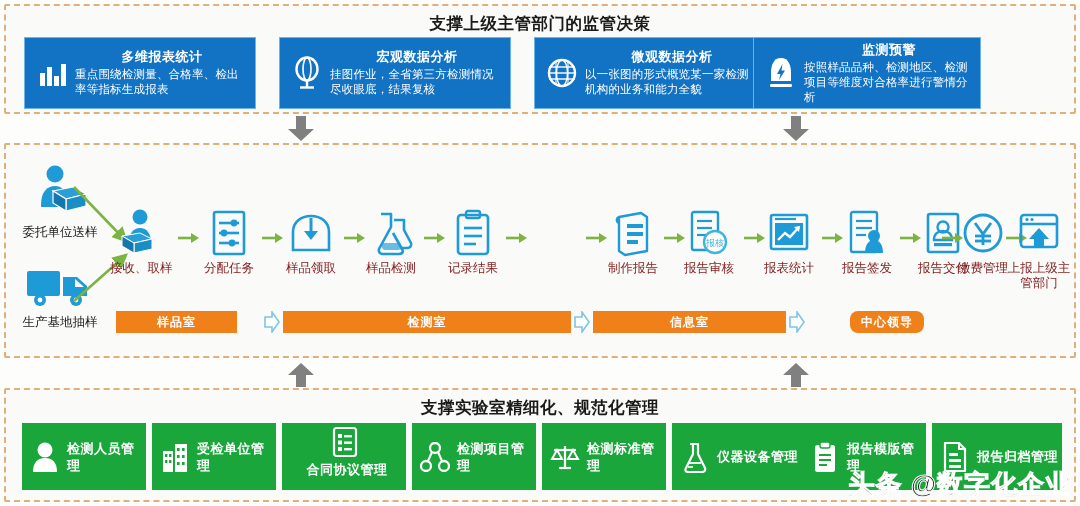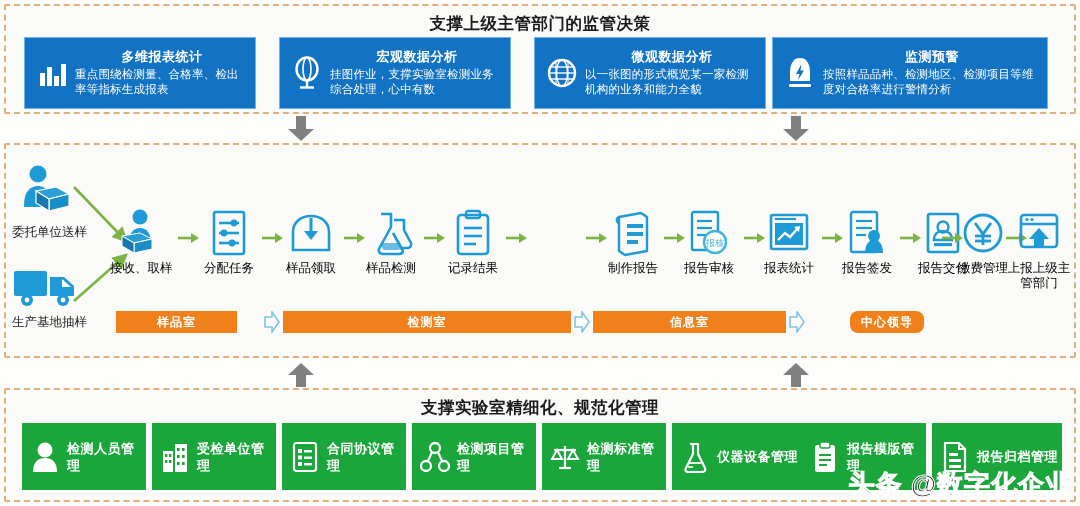--- a/index.html
+++ b/index.html
@@ -60,31 +60,31 @@
   }
   .blue-card .bc-desc{
     font-size:11.5px;line-height:15px;text-align:left;letter-spacing:.2px;
   }
 
   
   .gray-arrow{position:absolute;width:28px;height:28px;}
   .gray-arrow svg{display:block;}
 
   
-  .src-node{position:absolute;text-align:left;width:96px;}
+  .src-node{position:absolute;text-align:center;width:96px;}
   .src-node .src-label{font-size:12.5px;color:#222;margin-top:1px;white-space:nowrap;}
 
   .flow-step{
     position:absolute;
     width:62px;
     text-align:center;
   }
   .flow-step .fs-icon{height:52px;display:flex;align-items:center;justify-content:center;}
   .flow-step .fs-label{
-    font-size:12.5px;color:#000000;line-height:15px;margin-top:2px;white-space:nowrap;
+    font-size:12.5px;color:#7f1d1d;line-height:15px;margin-top:2px;white-space:nowrap;
   }
   .flow-step.two-line .fs-label{white-space:normal;}
 
   .flow-arrow{position:absolute;width:22px;height:12px;}
 
   
   .orange-bar{
     position:absolute;height:22px;
     background:#f0811a;
     color:#fff;font-size:12px;font-weight:bold;
@@ -150,21 +150,21 @@
       <div class="bc-icon">
         <svg width="34" height="36" viewBox="0 0 34 36">
           <ellipse cx="17" cy="14" rx="10.5" ry="11.5" fill="none" stroke="#ffffff" stroke-width="2.4"></ellipse>
           <ellipse cx="17" cy="14" rx="4" ry="11.5" fill="none" stroke="#ffffff" stroke-width="1.6"></ellipse>
           <line x1="17" y1="25" x2="17" y2="32" stroke="#ffffff" stroke-width="2.4"></line>
           <line x1="10" y1="32.5" x2="24" y2="32.5" stroke="#ffffff" stroke-width="2.4"></line>
         </svg>
       </div>
       <div class="bc-body">
         <div class="bc-title">宏观数据分析</div>
-        <div class="bc-desc">挂图作业，支撑实验室检测业务综合处理，心中有数</div>
+        <div class="bc-desc">挂图作业，全省第三方检测情况尽收眼底，结果复核</div>
       </div>
     </div>
 
     <div class="blue-card" style="left:528px;width:232px;">
       <div class="bc-icon">
         <svg width="34" height="34" viewBox="0 0 34 34">
           <circle cx="17" cy="17" r="13" fill="none" stroke="#ffffff" stroke-width="2.4"></circle>
           <ellipse cx="17" cy="17" rx="5.5" ry="13" fill="none" stroke="#ffffff" stroke-width="1.4"></ellipse>
           <line x1="4" y1="11" x2="30" y2="11" stroke="#ffffff" stroke-width="1.4"></line>
           <line x1="4" y1="17" x2="30" y2="17" stroke="#ffffff" stroke-width="1.4"></line>
@@ -172,21 +172,21 @@
           <line x1="11" y1="6" x2="11" y2="28" stroke="#ffffff" stroke-width="1.1"></line>
           <line x1="23" y1="6" x2="23" y2="28" stroke="#ffffff" stroke-width="1.1"></line>
         </svg>
       </div>
       <div class="bc-body">
         <div class="bc-title">微观数据分析</div>
         <div class="bc-desc">以一张图的形式概览某一家检测机构的业务和能力全貌</div>
       </div>
     </div>
 
-    <div class="blue-card" style="left:766px;width:276px;">
+    <div class="blue-card" style="left:747px;width:228px;">
       <div class="bc-icon">
         <svg width="32" height="36" viewBox="0 0 32 36">
           <path d="M16 3 C8 3 6 11 6 18 L6 26 L26 26 L26 18 C26 11 24 3 16 3 Z" fill="#ffffff"></path>
           <rect x="5" y="29" width="22" height="3" rx="1.2" fill="#ffffff"></rect>
           <path d="M17.5 9 L12 19 L15.5 19 L14 25 L20 15.5 L16.5 15.5 Z" fill="#1272c4"></path>
         </svg>
       </div>
       <div class="bc-body">
         <div class="bc-title">监测预警</div>
         <div class="bc-desc">按照样品品种、检测地区、检测项目等维度对合格率进行警情分析</div>
@@ -543,21 +543,21 @@
             <rect x="21" y="7" width="2.6" height="3" fill="#1aa63b"></rect>
           <rect x="16" y="14" width="2.6" height="3" fill="#1aa63b"></rect>
             <rect x="21" y="14" width="2.6" height="3" fill="#1aa63b"></rect>
           <rect x="16" y="21" width="2.6" height="3" fill="#1aa63b"></rect>
             <rect x="21" y="21" width="2.6" height="3" fill="#1aa63b"></rect>
         </svg>
       </div>
       <div class="gc-label">受检单位管理</div>
     </div>
 
-    <div class="green-card" style="left:276px;width:124px;">
+    <div class="green-card" style="left:276px;width:124px;flex-direction:column;">
       <div class="gc-icon">
         <svg width="26" height="32" viewBox="0 0 26 32">
           <rect x="2" y="2" width="22" height="28" rx="2.5" fill="none" stroke="#ffffff" stroke-width="2.2"></rect>
           <rect x="6" y="8" width="4" height="4" fill="#ffffff"></rect>
             <rect x="12" y="9" width="8" height="2.4" fill="#ffffff"></rect>
           <rect x="6" y="14.5" width="4" height="4" fill="#ffffff"></rect>
             <rect x="12" y="15.5" width="8" height="2.4" fill="#ffffff"></rect>
           <rect x="6" y="21" width="4" height="4" fill="#ffffff"></rect>
             <rect x="12" y="22" width="8" height="2.4" fill="#ffffff"></rect>
         </svg>

